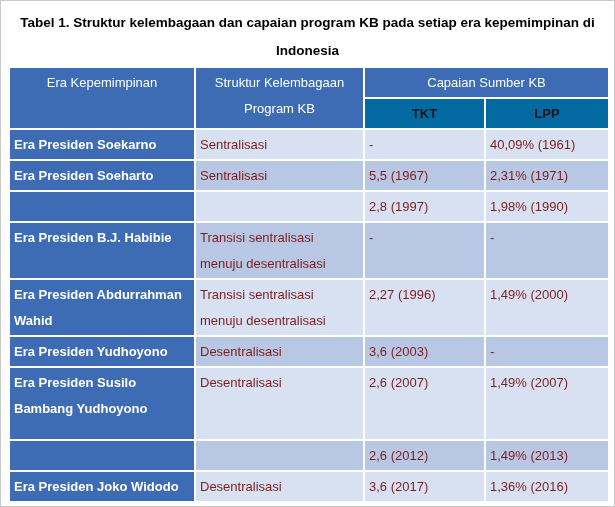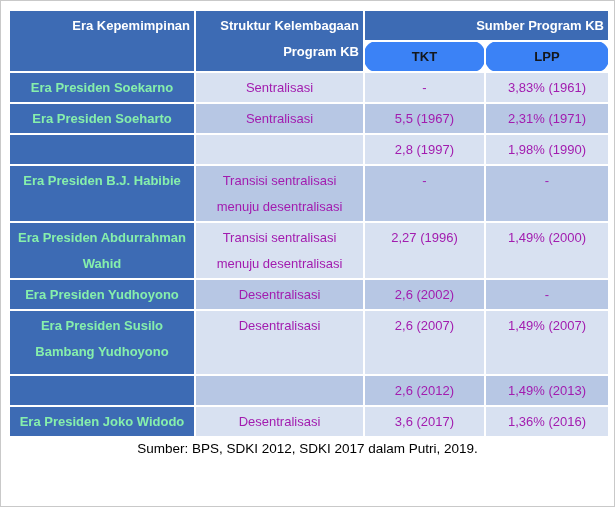--- a/index.html
+++ b/index.html
@@ -39,89 +39,90 @@
     border: 2px solid #ffffff;
     vertical-align: top;
     line-height: 26px;
     padding: 2px 4px 1px 4px;
     font-size: 13px;
     overflow: hidden;
   }
   th.hdr {
     background: #3d6bb4;
     color: #ffffff;
-    font-weight: bold;
-    text-align: right;
+    font-weight: normal;
+    text-align: center;
   }
   th.subhdr {
-    background: #3b82f6;
+    background: #0369a1;
     color: #14171c;
     font-weight: bold;
     text-align: center;
-    border-radius: 13px;
   }
   td.era {
     background: #3d6bb4;
-    color: #86efac;
+    color: #ffffff;
     font-weight: bold;
-    text-align: center;
+    text-align: left;
     padding-left: 6px;
   }
   td.data {
-    text-align: center;
-    color: #a21caf;
+    text-align: left;
+    color: #7f1d1d;
     font-size: 13.5px;
     margin-left: 7px;
   }
   tr.light td.data  { background: #d8e1f1; }
   tr.medium td.data { background: #b7c7e4; }
   tr.rh31 { height: 31px; }
   tr.rh30 { height: 30px; }
   tr.rh55 { height: 55px; }
   tr.rh59 { height: 42px; }
-  tr.rh65 { height: 65px; }
+  tr.rh65 { height: 73px; }
   tr.rh28 { height: 28px; }
   .source {
     margin-top: 3px;
     text-align: center;
     font-size: 13.5px;
     color: #000000;
   }
 </style>
 </head>
 <body>
 
 <div class="page">
 
   <div class="title">
+    <div>Tabel 1. Struktur kelembagaan dan capaian program KB pada setiap era kepemimpinan di</div>
+    <div>Indonesia</div>
   </div>
 
   <table class="kb">
     <colgroup>
       <col class="c1">
         <col class="c2">
         <col class="c3">
         <col class="c4">
     </colgroup>
     <tbody>
       <tr class="rh31">
         <th class="hdr" rowspan="2">Era Kepemimpinan</th>
         <th class="hdr" rowspan="2">Struktur Kelembagaan Program KB</th>
-        <th class="hdr" colspan="2">Sumber Program KB</th>
+        <th class="hdr" colspan="2">Capaian Sumber KB</th>
       </tr>
       <tr class="rh30">
         <th class="subhdr">TKT</th>
         <th class="subhdr">LPP</th>
       </tr>
 
       <tr class="light rh30">
         <td class="era">Era Presiden Soekarno</td>
         <td class="data">Sentralisasi</td>
         <td class="data">-</td>
-        <td class="data">3,83% (1961)</td>
+        <td class="data">40,09% (1961)</td>
       </tr>
       <tr class="medium rh31">
         <td class="era">Era Presiden Soeharto</td>
         <td class="data">Sentralisasi</td>
         <td class="data">5,5 (1967)</td>
         <td class="data">2,31% (1971)</td>
       </tr>
       <tr class="light rh30">
         <td class="era"></td>
         <td class="data"></td>
@@ -136,21 +137,21 @@
       </tr>
       <tr class="light rh59">
         <td class="era">Era Presiden Abdurrahman Wahid</td>
         <td class="data">Transisi sentralisasi menuju desentralisasi</td>
         <td class="data">2,27 (1996)</td>
         <td class="data">1,49% (2000)</td>
       </tr>
       <tr class="medium rh30">
         <td class="era">Era Presiden Yudhoyono</td>
         <td class="data">Desentralisasi</td>
-        <td class="data">2,6 (2002)</td>
+        <td class="data">3,6 (2003)</td>
         <td class="data">-</td>
       </tr>
       <tr class="light rh65">
         <td class="era">Era Presiden Susilo Bambang Yudhoyono</td>
         <td class="data">Desentralisasi</td>
         <td class="data">2,6 (2007)</td>
         <td class="data">1,49% (2007)</td>
       </tr>
       <tr class="medium rh30">
         <td class="era"></td>

